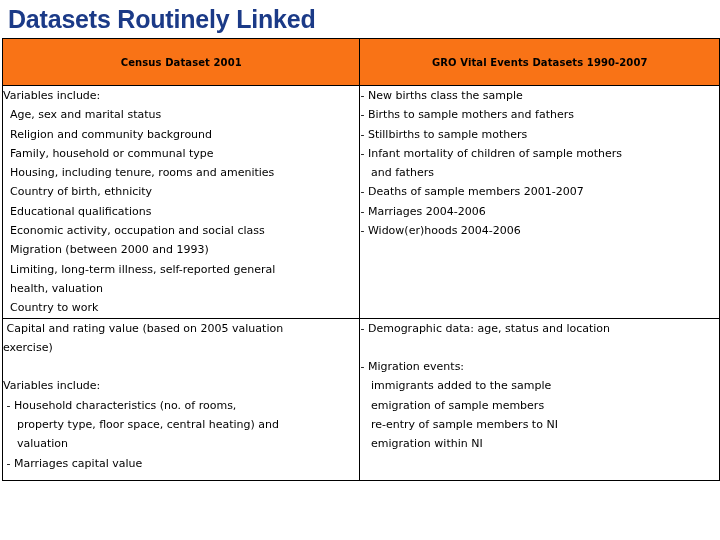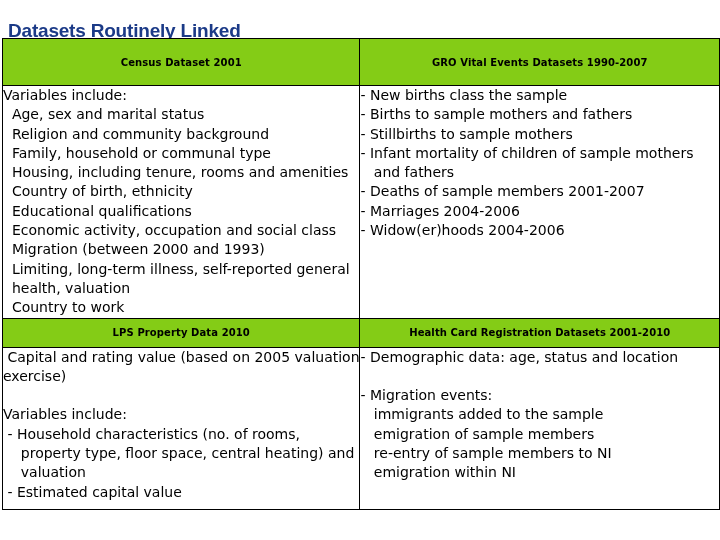--- a/index.html
+++ b/index.html
@@ -12,62 +12,61 @@
     background: #ffffff;
     font-family: "Liberation Sans", sans-serif;
     overflow: hidden;
     position: relative;
   }
 
   #slide-title {
     position: absolute;
     left: 8px;
     top: 4px;
-    font-size: 19px;
+    font-size: 25px;
     font-weight: bold;
     color: #1b3a87;
     letter-spacing: -0.2px;
     line-height: 30px;
     white-space: nowrap;
-    margin-top: 12px;
   }
 
   #datasets-table {
     position: absolute;
     left: 2px;
     top: 38px;
     width: 718px;
     border-collapse: collapse;
     table-layout: fixed;
   }
 
   #datasets-table td {
     vertical-align: top;
     padding: 0;
     border: 1px solid #000000;
   }
 
   #datasets-table tr.header-row td {
-    background: #84cc16;
+    background: #f97316;
     text-align: center;
     vertical-align: middle;
     height: 46px;
     font-size: 10px;
     font-weight: bold;
     color: #000000;
     font-family: "DejaVu Sans", sans-serif;
     letter-spacing: 0.1px;
   }
 
   #datasets-table tr.header-row.second td {
     height: 28px;
   }
 
   td.body-cell {
-    font-size: 14px;
+    font-size: 11px;
     line-height: 19.3px;
     color: #000000;
     padding: 5px 4px 4px 4px;
     font-family: "DejaVu Sans", sans-serif;
   }
 
   .cell-line {
     white-space: pre;
   }
   .cell-line.blank {
@@ -114,34 +113,30 @@
         <div class="cell-line">- New births class the sample</div>
         <div class="cell-line">- Births to sample mothers and fathers</div>
         <div class="cell-line">- Stillbirths to sample mothers</div>
         <div class="cell-line">- Infant mortality of children of sample mothers</div>
         <div class="cell-line">   and fathers</div>
         <div class="cell-line">- Deaths of sample members 2001-2007</div>
         <div class="cell-line">- Marriages 2004-2006</div>
         <div class="cell-line">- Widow(er)hoods 2004-2006</div>
       </td>
     </tr>
-    <tr class="header-row second">
-      <td>LPS Property Data 2010</td>
-      <td>Health Card Registration Datasets 2001-2010</td>
-    </tr>
     <tr class="body-row-2">
       <td class="body-cell">
         <div class="cell-line"> Capital and rating value (based on 2005 valuation</div>
         <div class="cell-line">exercise)</div>
         <div class="cell-line blank"></div>
         <div class="cell-line">Variables include:</div>
         <div class="cell-line"> - Household characteristics (no. of rooms,</div>
         <div class="cell-line">    property type, floor space, central heating) and</div>
         <div class="cell-line">    valuation</div>
-        <div class="cell-line"> - Estimated capital value</div>
+        <div class="cell-line"> - Marriages capital value</div>
       </td>
       <td class="body-cell">
         <div class="cell-line">- Demographic data: age, status and location</div>
         <div class="cell-line blank"></div>
         <div class="cell-line">- Migration events:</div>
         <div class="cell-line">   immigrants added to the sample</div>
         <div class="cell-line">   emigration of sample members</div>
         <div class="cell-line">   re-entry of sample members to NI</div>
         <div class="cell-line">   emigration within NI</div>
       </td>

